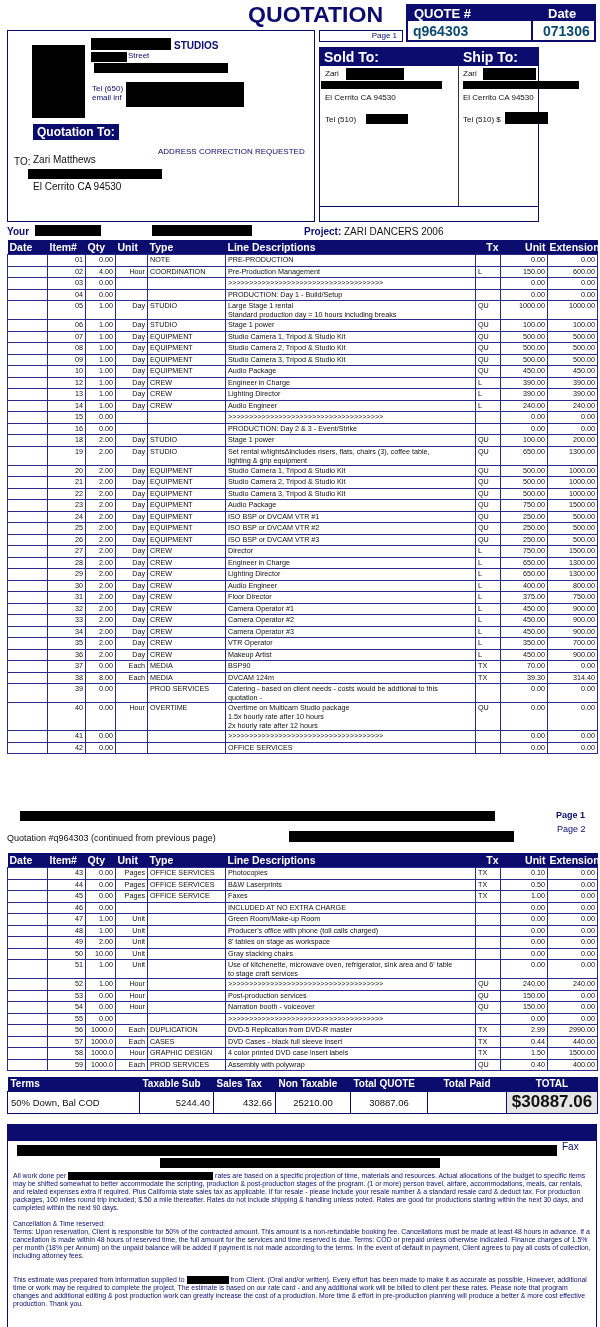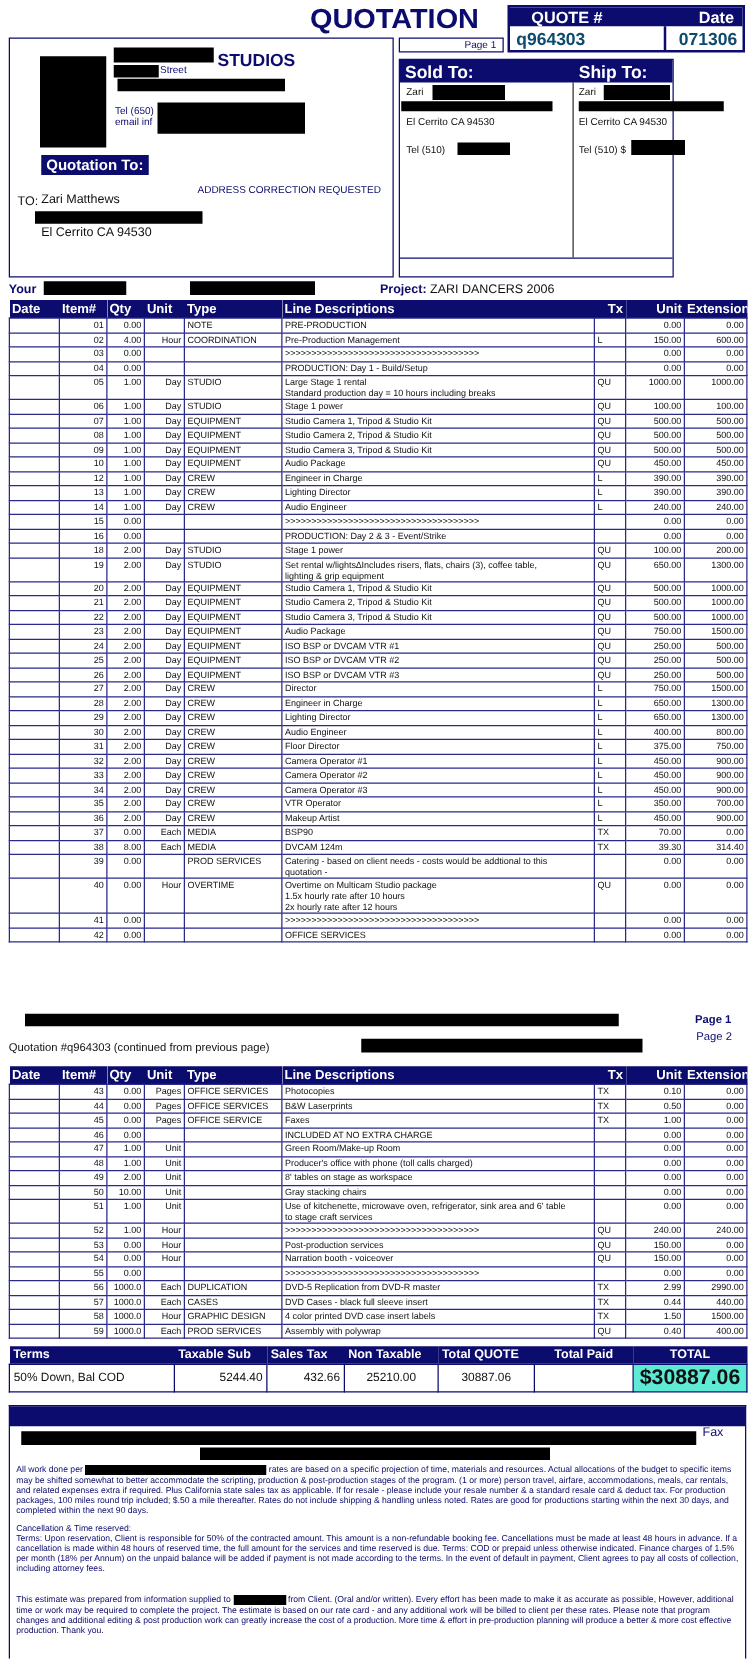--- a/index.html
+++ b/index.html
@@ -5,21 +5,21 @@
   * { box-sizing: border-box; margin: 0; padding: 0; }
   body { width: 600px; height: 1327px; background: #fff; position: relative; overflow: hidden;
          font-family: "Liberation Sans", sans-serif; color: #111; }
   .navy { color: #0c0c6e; }
   .abs { position: absolute; }
   .redact { position: absolute; background: #000; }
 
   #title { left: 248px; top: 2px; font-size: 22px; font-weight: bold; color: #0c0c6e; letter-spacing: 0px; transform: scaleX(1.05); transform-origin: left; }
   #quote-box { left: 406px; top: 4px; width: 190px; height: 38px; border: 2px solid #0c0c6e; }
   #quote-box .hdr { position: absolute; left: 0; top: 0; width: 100%; height: 15px; background: #0c0c6e; }
-  #quote-box .hdr span { position: absolute; top: 0px; color: #fff; font-weight: bold; font-size: 13px; margin-left: 11px; }
+  #quote-box .hdr span { position: absolute; top: 0px; color: #fff; font-weight: bold; font-size: 13px; }
   #quote-box .val { position: absolute; top: 17px; font-weight: bold; font-size: 14px; color: #0c4a6e; }
   #quote-box .div { position: absolute; left: 123px; top: 15px; width: 2px; height: 20px; background: #0c0c6e; }
 
   #company-box { left: 7px; top: 30px; width: 308px; height: 192px; border: 1px solid #0c0c6e; }
   #page1-box { left: 319px; top: 30px; width: 84px; height: 12px; border: 1px solid #0c0c6e; font-size: 8px; color: #0c0c6e; text-align: right; padding-right: 5px; line-height: 10px; }
   #sold-box { left: 319px; top: 47px; width: 220px; height: 175px; border: 1px solid #0c0c6e; }
   #sold-box .hdr { position: absolute; left: 0; top: 0; width: 100%; height: 18px; background: #0c0c6e; }
   #sold-box .hdr span { position: absolute; top: 1px; color: #fff; font-weight: bold; font-size: 14px; }
   #sold-box .vdiv { position: absolute; left: 138px; top: 18px; width: 1px; height: 140px; background: #333; }
   #sold-box .hline { position: absolute; left: 0; top: 158px; width: 100%; height: 1px; background: #0c0c6e; }
@@ -39,21 +39,21 @@
   #footer-redact { left: 20px; top: 811px; width: 475px; height: 10px; }
   #footer-page1 { left: 556px; top: 810px; font-size: 9px; font-weight: bold; color: #0c0c6e; }
   #cont-line { left: 7px; top: 833px; font-size: 9px; }
   #page2-label { left: 557px; top: 824px; font-size: 9px; color: #0c0c6e; }
 
   table.totals { position: absolute; left: 7px; top: 1077px; width: 590px; border-collapse: collapse; table-layout: fixed; }
   table.totals th { background: #0c0c6e; color: #fff; font-weight: bold; font-size: 10px; height: 14px; padding: 0 3px; text-align: left; white-space: nowrap; }
   table.totals th.c { text-align: center; }
   table.totals td { border: 1px solid #0c0c6e; font-size: 9.5px; height: 22px; padding: 0 3px; text-align: right; }
   table.totals td.l { text-align: left; }
-  table.totals td.grand { background: #5eead4; font-size: 17px; font-weight: bold; text-align: center; }
+  table.totals td.grand { background: #e5e5e5; font-size: 17px; font-weight: bold; text-align: center; }
 
   #terms-box { left: 7px; top: 1124px; width: 590px; height: 203px; border: 1px solid #0c0c6e; border-bottom: none; }
   #terms-box .hdr { position: absolute; left: 0; top: 0; width: 100%; height: 16px; background: #0c0c6e; }
   #fax-label { left: 562px; top: 1141px; font-size: 10px; color: #0c0c6e; }
   .terms-p { position: absolute; left: 13px; width: 578px; font-size: 6.9px; line-height: 8.1px; color: #0c0c6e; }
 </style>
 </head>
 <body>
 
 <div id="title" class="abs">QUOTATION</div>
@@ -63,21 +63,21 @@
     <span style="left:140px">Date</span>
   </div>
   <div class="div"></div>
   <div class="val" style="left:5px">q964303</div>
   <div class="val" style="left:135px">071306</div>
 </div>
 
 <div id="company-box" class="abs">
   <div class="redact" style="left:24px;top:14px;width:53px;height:73px"></div>
   <div class="redact" style="left:83px;top:7px;width:80px;height:12px"></div>
-  <div class="abs" style="left:166px;top:9px;font-size:14px;font-weight:bold;color:#0c0c6e">STUDIOS</div>
+  <div class="abs" style="left:166px;top:9px;font-size:10px;font-weight:bold;color:#0c0c6e">STUDIOS</div>
   <div class="redact" style="left:83px;top:21px;width:36px;height:10px"></div>
   <div class="abs" style="left:120px;top:20px;font-size:8px;color:#0c0c6e">Street</div>
   <div class="redact" style="left:86px;top:32px;width:134px;height:10px"></div>
   <div class="abs" style="left:84px;top:53px;font-size:8px;color:#0c0c6e">Tel (650)</div>
   <div class="abs" style="left:84px;top:62px;font-size:8px;color:#0c0c6e">email inf</div>
   <div class="redact" style="left:118px;top:51px;width:118px;height:25px"></div>
 </div>
 <div id="qto-badge" class="abs">Quotation To:</div>
 <div class="abs navy" style="left:158px;top:147px;font-size:8px">ADDRESS CORRECTION REQUESTED</div>
 <div class="abs" style="left:14px;top:156px;font-size:10px">TO:</div>

